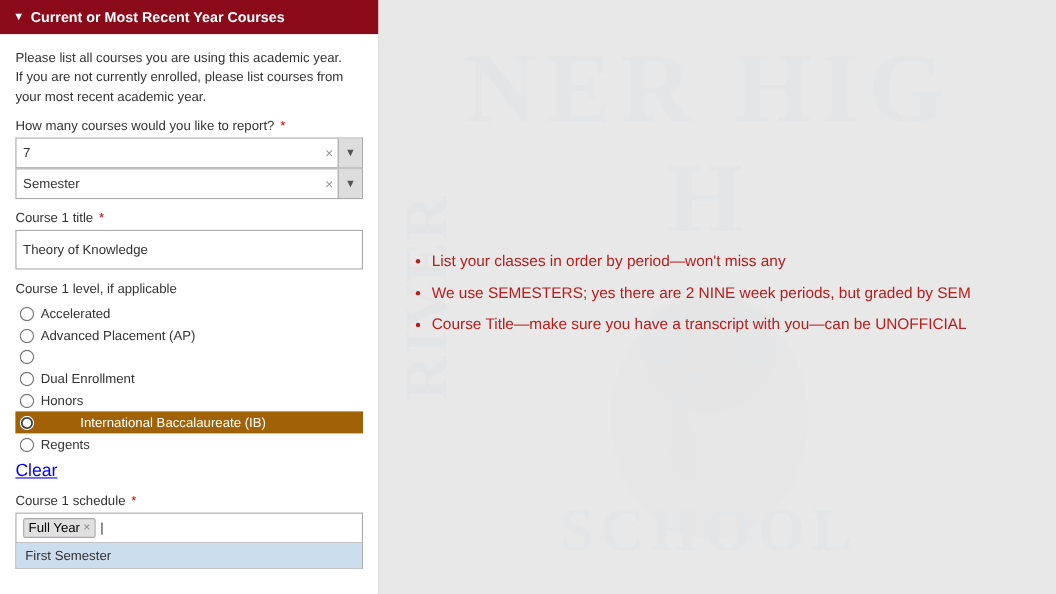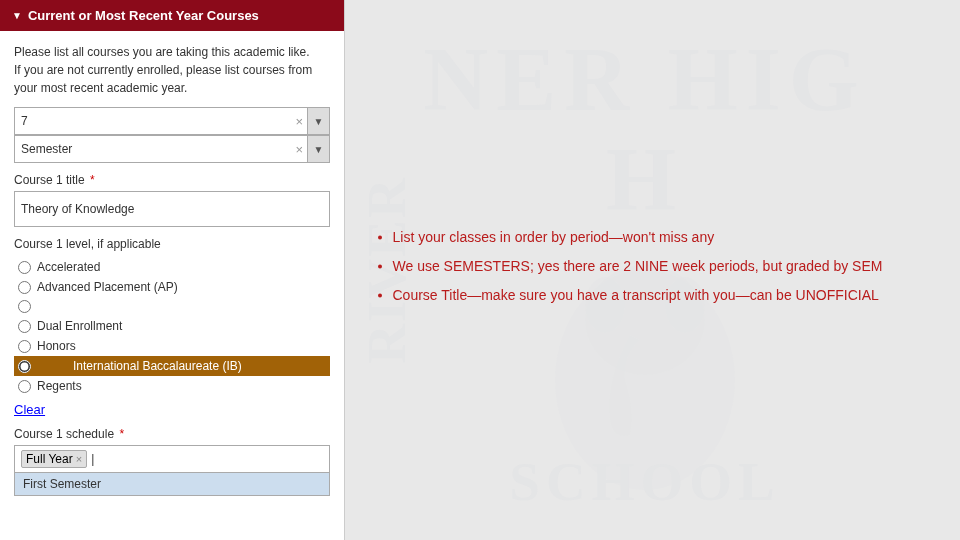--- a/index.html
+++ b/index.html
@@ -122,21 +122,21 @@
     .radio-item input[type="radio"] {
       margin-right: 6px;
       accent-color: #8b0a1a;
     }
     .radio-item.selected input[type="radio"] {
       accent-color: #fff;
     }
 
     .clear-link {
       color: #00f;
-      font-size: 13px;
+      font-size: 16px;
       text-decoration: underline;
       cursor: pointer;
       display: inline-block;
       margin-top: 6px;
     }
 
     
     .tag-input {
       display: flex;
       align-items: center;
@@ -231,25 +231,29 @@
 <body>
 
 <div class="left-panel">
   <div class="section-header">
     <span class="triangle">▼</span>
     <span>Current or Most Recent Year Courses</span>
   </div>
 
   <div class="form-body">
     <div class="description-text">
-      <span>Please list all courses you are taking this academic like.</span><br>
+      <span>Please list all courses you are using this academic year.</span><br>
       <span>If you are not currently enrolled, please list courses from</span><br>
       <span>your most recent academic year.</span>
     </div>
 
+    <div class="field-label">
+      <span>How many courses would you like to report?</span>
+      <span class="required">*</span>
+    </div>
     <div class="select-wrapper">
       <div class="select-inner">7</div>
       <span class="select-clear">×</span>
       <div class="select-arrow">▼</div>
     </div>
 
     <div class="select-wrapper">
       <div class="select-inner">Semester</div>
       <span class="select-clear">×</span>
       <div class="select-arrow">▼</div>

